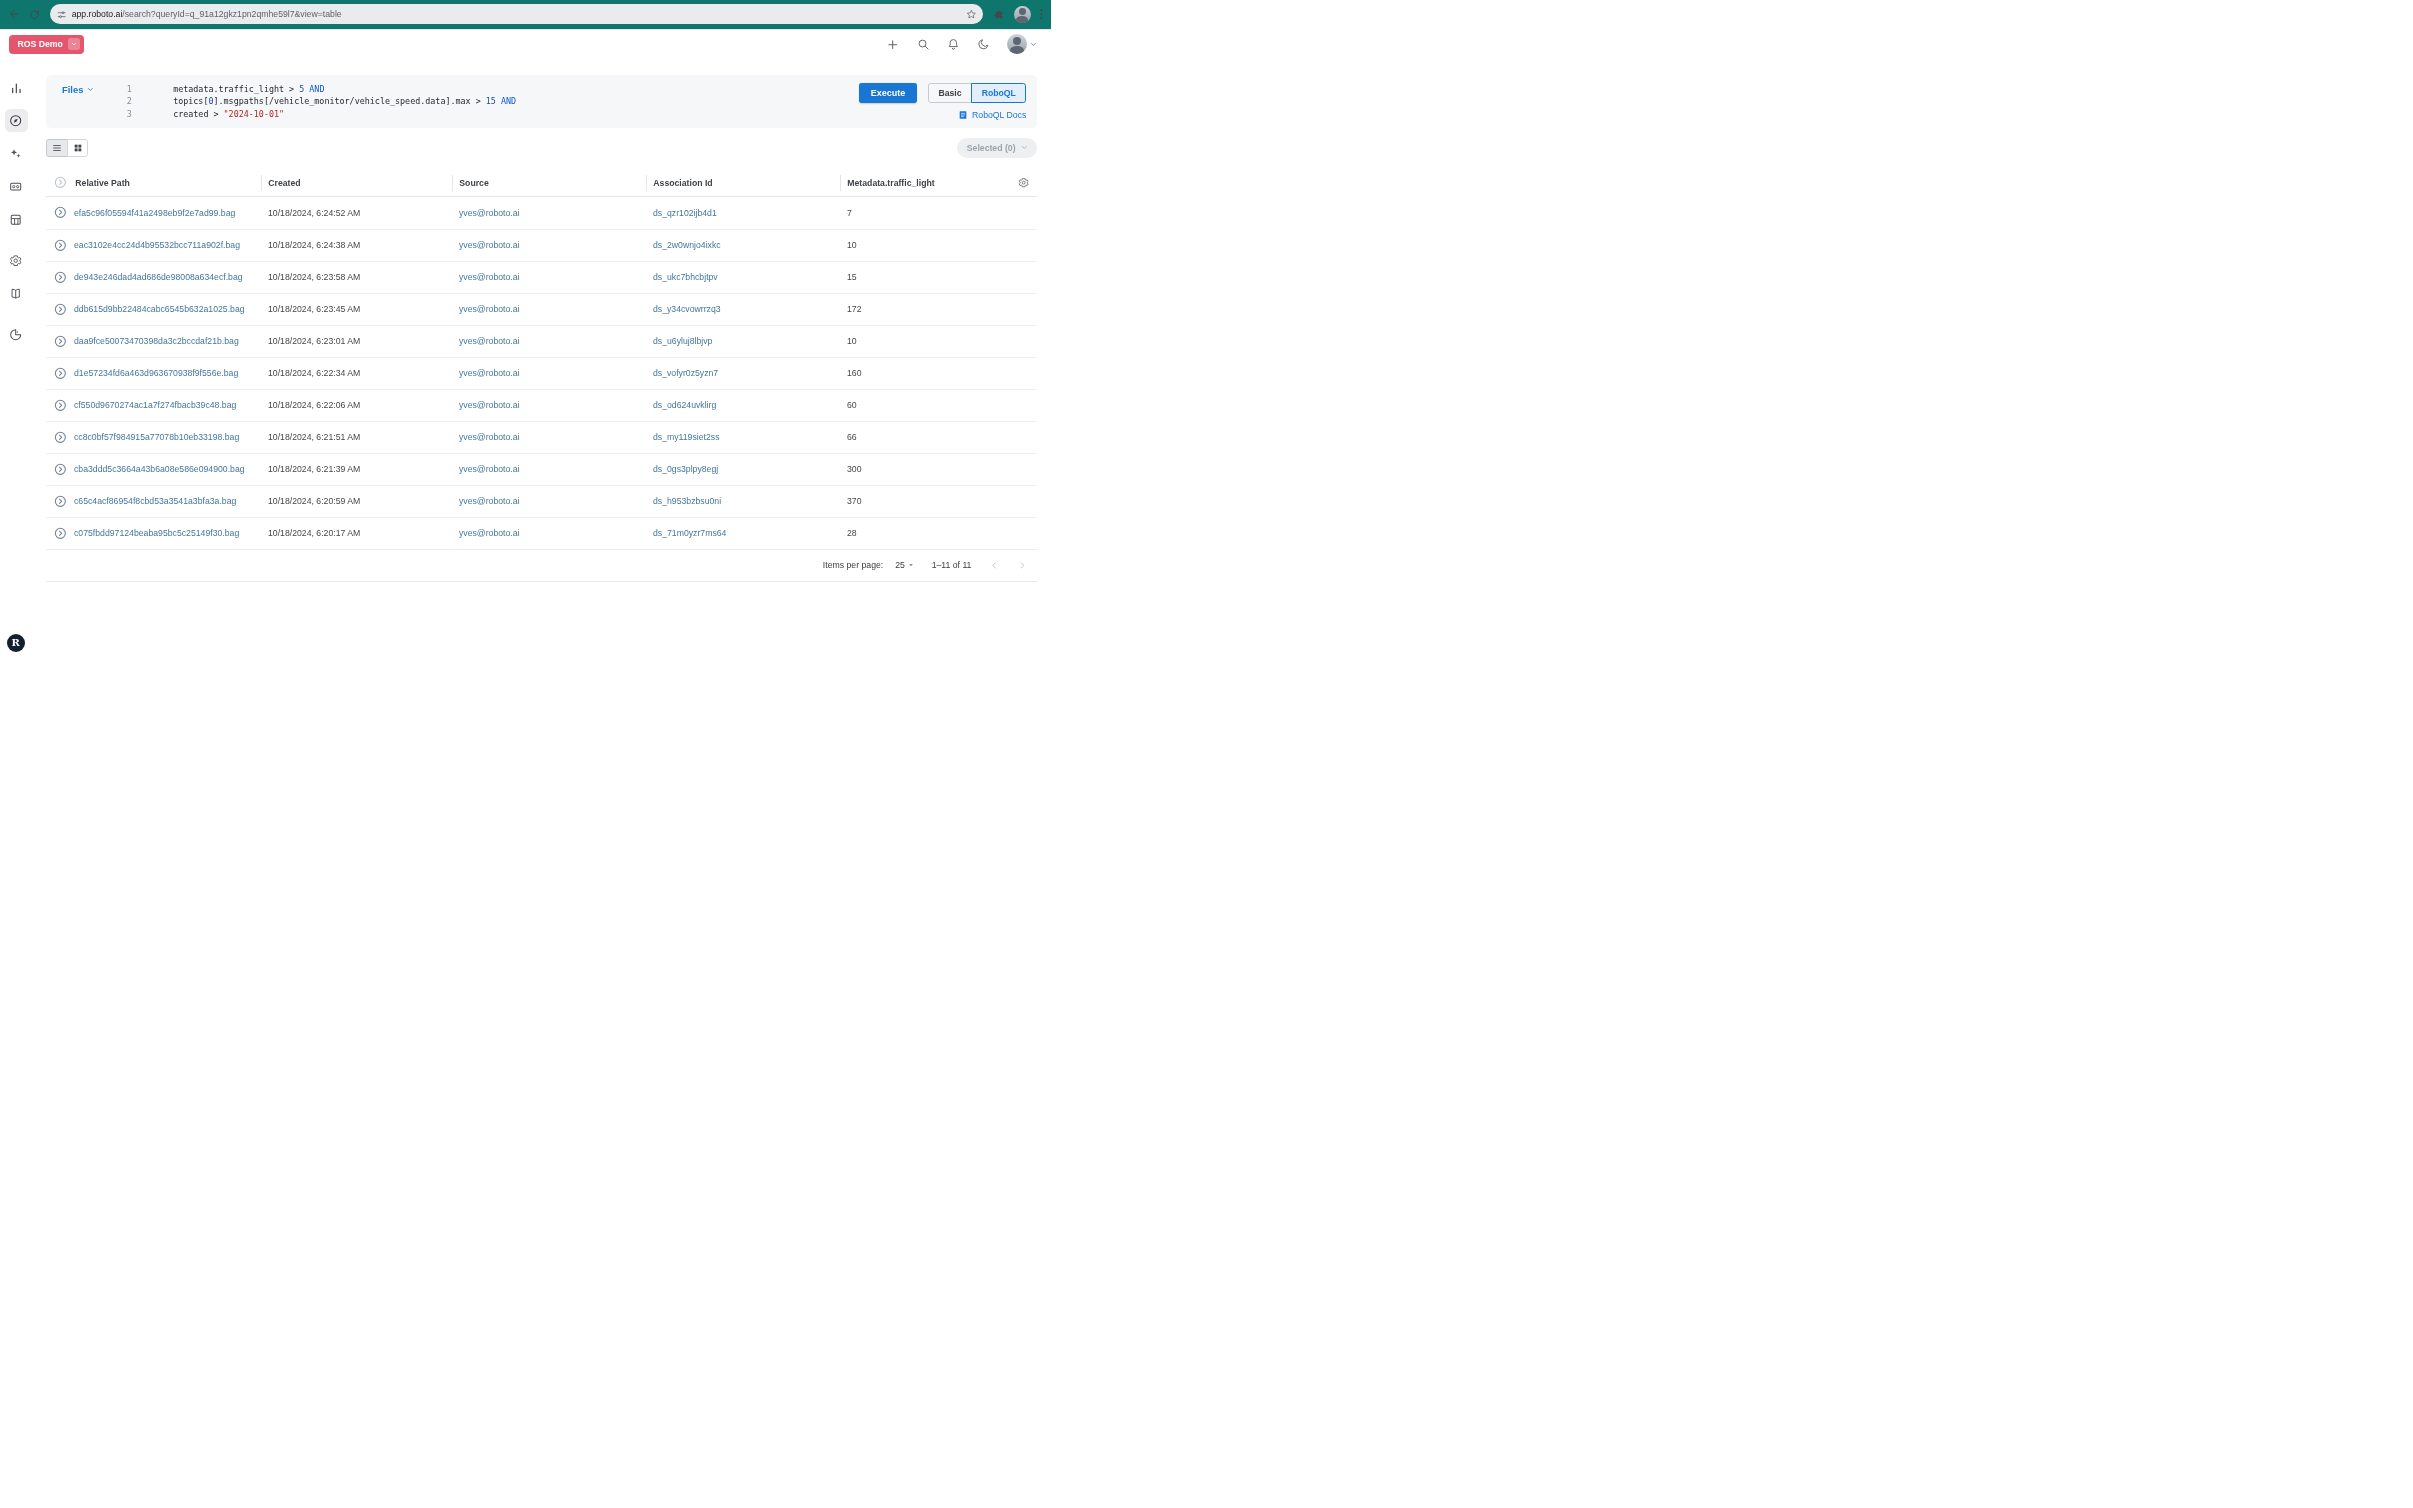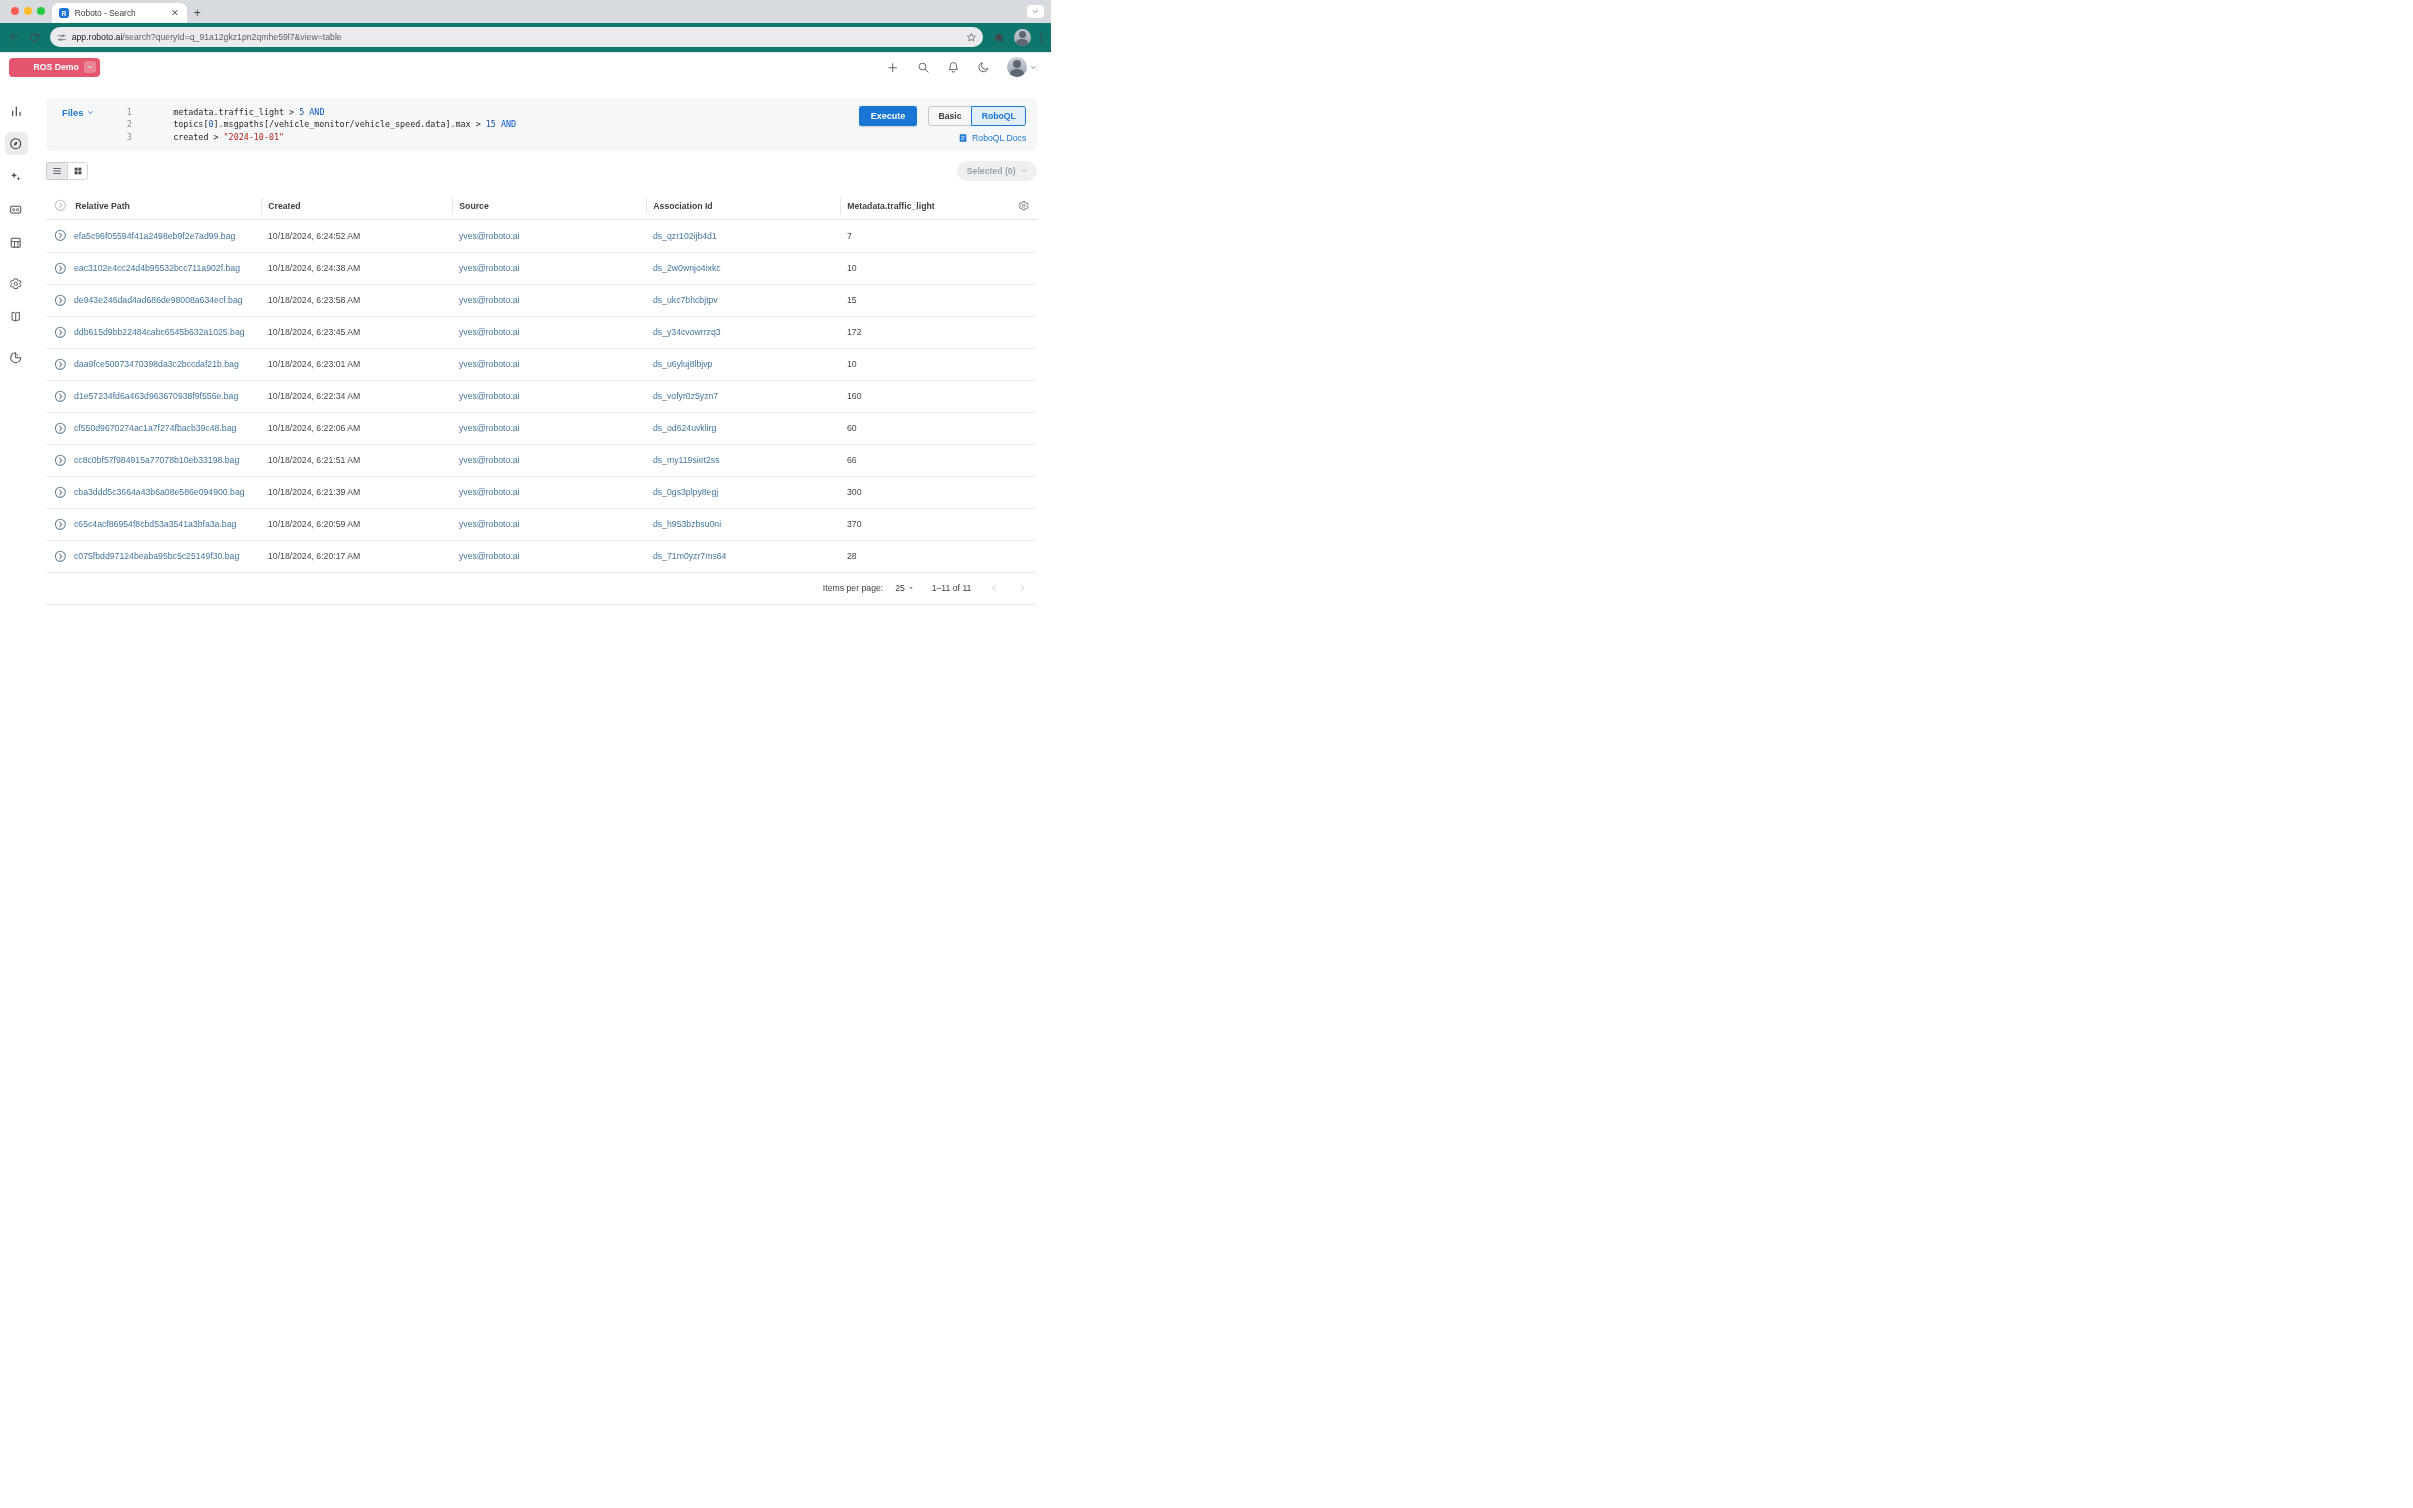--- a/index.html
+++ b/index.html
@@ -26,21 +26,21 @@
   .nav-icon { color:#44474a; display:flex; align-items:center; }
   .urlbar { flex:1; height:20px; background:#e9ebee; border-radius:10px; display:flex; align-items:center; padding:0 6.7px; gap:5.4px; }
   .url-text { font-size:8.7px; color:#202124; flex:1; white-space:nowrap; overflow:hidden; }
   .url-text .path { color:#5f6368; }
   .avatar-sm { width:17.4px; height:17.4px; border-radius:50%; background:linear-gradient(#c8ccd2,#9aa2ad); position:relative; overflow:hidden; flex:0 0 auto;}
   .avatar-sm::before, .avatar-lg::before { content:""; position:absolute; width:40%; height:40%; background:#5d6672; border-radius:50%; left:30%; top:14%; }
   .avatar-sm::after, .avatar-lg::after { content:""; position:absolute; width:72%; height:46%; background:#5d6672; border-radius:50% 50% 0 0; left:14%; bottom:-6%; }
 
   
   .app-header { height:29.5px; background:#fff; display:flex; align-items:center; justify-content:space-between; padding:0 14.7px 0 9.4px; }
-  .org-btn { height:19px; background:#e4566e; border-radius:4px; display:flex; align-items:center; gap:5.4px; padding:0 4px 0 24px;
+  .org-btn { height:19px; background:#e4566e; border-radius:4px; display:flex; align-items:center; gap:5.4px; padding:0 4px 0 8px;
              color:#fff; font-size:8.7px; font-weight:600; }
   .org-caret { width:12px; height:12px; border-radius:2.7px; background:rgba(255,255,255,.28); display:flex; align-items:center; justify-content:center; }
   .hdr-icons { display:flex; align-items:center; gap:17.4px; }
   .hdr-icon { color:#5f6368; display:flex; align-items:center; }
   .avatar-wrap { display:flex; align-items:center; gap:2.7px; }
   .avatar-lg { width:20px; height:20px; border-radius:50%; background:linear-gradient(#cfd4da,#98a1ac); position:relative; overflow:hidden; }
 
   
   .app-body { display:flex; height:598px; }
   .sidebar { width:32px; flex:0 0 auto; display:flex; flex-direction:column; align-items:center; padding-top:17.4px; position:relative; }
@@ -103,38 +103,20 @@
   .table-footer { height:32px; display:flex; align-items:center; justify-content:flex-end; gap:17.4px; font-size:8.7px; color:#3c4043; padding-right:9.4px; border-top:0.7px solid #e9ecef; }
   .per-page { display:flex; align-items:center; gap:3.4px; }
   .pg-chevron { color:#c0c5ca; display:flex; align-items:center; }
   svg { display:block; }
 </style>
 </head>
 <body>
 
 <div class="screen">
 
-  <div class="tabstrip">
-    <div class="traffic">
-      <div class="light red"></div>
-      <div class="light yellow"></div>
-      <div class="light green"></div>
-    </div>
-    <div class="tab">
-      <div class="favicon">R</div>
-      <div class="tab-title">Roboto - Search</div>
-      <div class="tab-close">✕</div>
-    </div>
-    <div class="newtab-btn">+</div>
-    <div class="tabsearch-btn">
-      <svg width="6.7" height="6.7" viewBox="0 0 24 24">
-          <path d="M5 9l7 7 7-7" fill="none" stroke="currentColor" stroke-width="2.6" stroke-linecap="round"></path>
-        </svg>
-    </div>
-  </div>
 
   <div class="navbar">
     <div class="nav-icon">
       <svg width="12" height="12" viewBox="0 0 24 24">
           <path d="M19 12H6M12 19l-7-7 7-7" fill="none" stroke="currentColor" stroke-width="2" stroke-linecap="round" stroke-linejoin="round"></path>
         </svg>
     </div>
     <div class="nav-icon">
       <svg width="11.4" height="11.4" viewBox="0 0 24 24">
           <path d="M20 12a8 8 0 1 1-2.4-5.7M20 3.8v5h-5" fill="none" stroke="currentColor" stroke-width="2" stroke-linecap="round" stroke-linejoin="round"></path>

